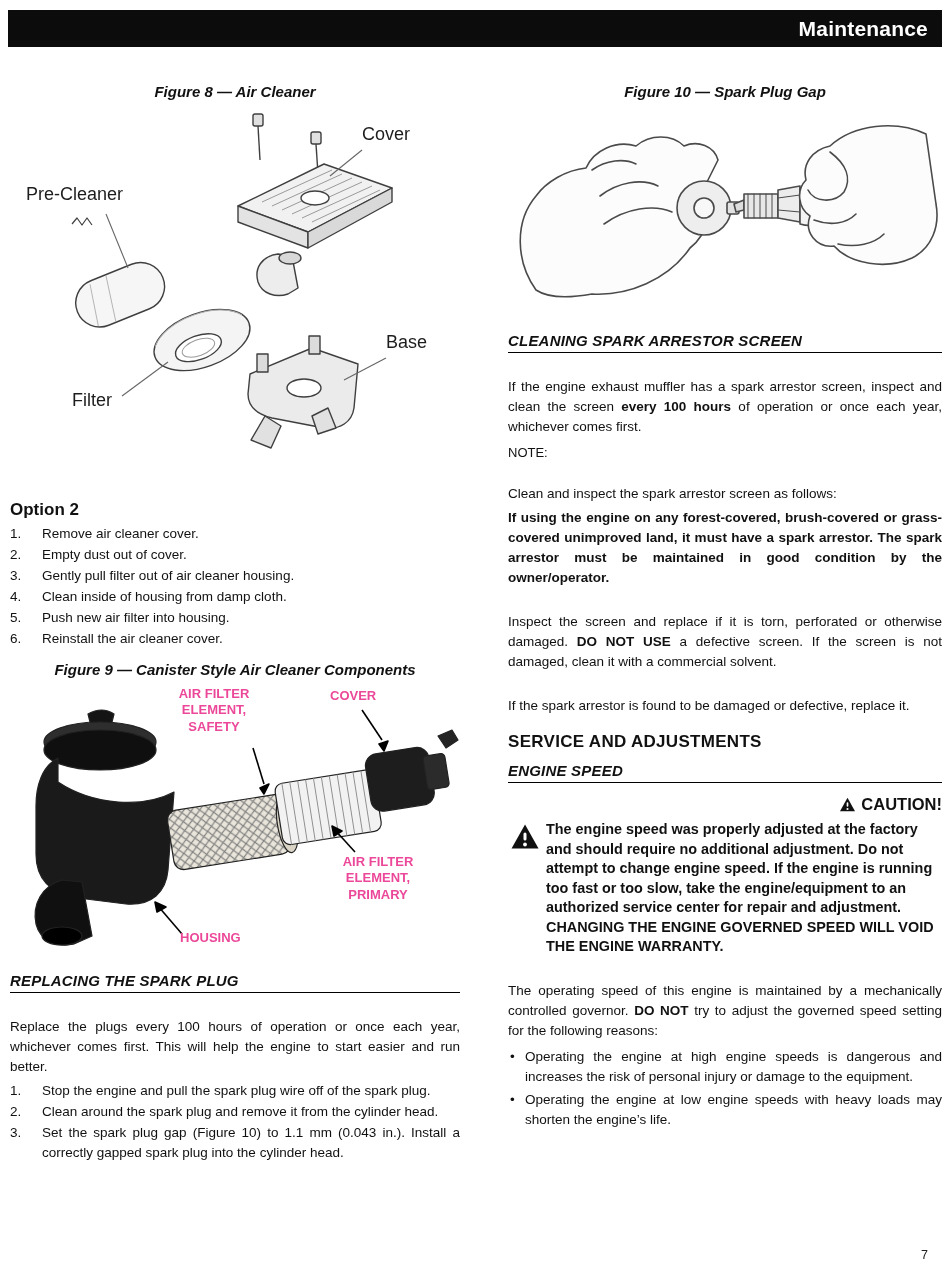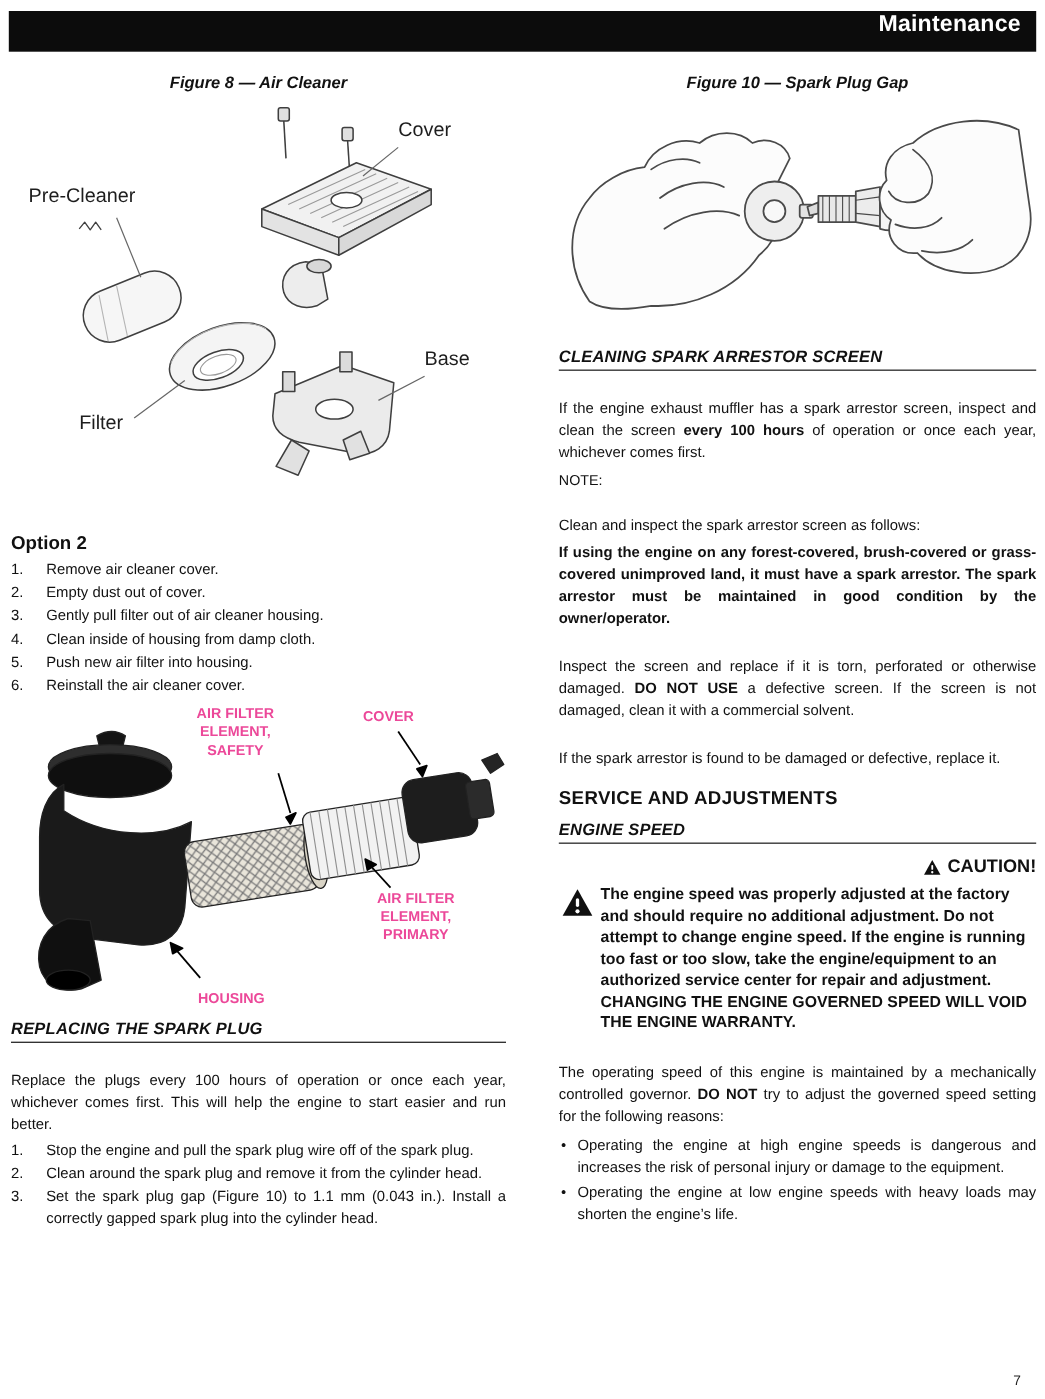--- a/index.html
+++ b/index.html
@@ -1,28 +1,28 @@
 <!DOCTYPE html>
 <html><head>
 <meta charset="utf-8">
 <style>
   * { margin:0; padding:0; box-sizing:border-box; }
   html,body { background:#fff; }
   body { font-family:"Liberation Sans", sans-serif; color:#111; }
   .page { position:relative; width:950px; height:1272px; background:#fff; overflow:hidden; }
 
   .topbar { position:absolute; left:8px; top:10px; width:934px; height:37px; background:#0c0c0c;
-            color:#fff; display:flex; align-items:flex-start; justify-content:flex-end; padding-right:14px;
+            color:#fff; display:flex; align-items:center; justify-content:flex-end; padding-right:14px;
             font-size:21px; font-weight:bold; letter-spacing:0.2px; }
 
   .col { position:absolute; top:47px; }
   .col.left  { left:10px;  width:450px; }
   .col.right { left:508px; width:434px; }
 
-  .mt48 { margin-top:20px; } .mt16 { margin-top:16px; } .mt12 { margin-top:12px; }
+  .mt48 { margin-top:36px; } .mt16 { margin-top:16px; } .mt12 { margin-top:12px; }
   .mt10 { margin-top:10px; } .mt6 { margin-top:6px; }
 
   .fig-caption { text-align:center; font-weight:bold; font-style:italic; font-size:15px; }
 
   .figure { position:relative; width:100%; }
   .fig8  { height:380px; margin-top:8px; }
   .fig9  { height:272px; margin-top:6px; }
   .fig10 { height:190px; margin-top:12px; }
   .figure svg.art { position:absolute; left:0; top:0; }
 
@@ -123,20 +123,21 @@
 
     <ol class="steps">
       <li>Remove air cleaner cover.</li>
       <li>Empty dust out of cover.</li>
       <li>Gently pull filter out of air cleaner housing.</li>
       <li>Clean inside of housing from damp cloth.</li>
       <li>Push new air filter into housing.</li>
       <li>Reinstall the air cleaner cover.</li>
     </ol>
 
+    <div class="fig-caption mt12">Figure 9 — Canister Style Air Cleaner Components</div>
 
     <div class="figure fig9">
       <svg class="art" width="450" height="272" viewBox="0 0 450 272">
         <defs>
           <pattern id="mesh9" width="9" height="9" patternUnits="userSpaceOnUse">
             <rect width="9" height="9" fill="#e9e5da"></rect>
             <path d="M0 0 L9 9 M9 0 L0 9" stroke="#7d7d7d" stroke-width="1.2" fill="none"></path>
           </pattern>
         </defs>
         <g stroke="#222" stroke-width="1.2" stroke-linejoin="round">
@@ -171,21 +172,21 @@
           </g>
         </g>
       </svg>
       <div class="clabel center" style="left:148px; top:2px; width:112px;">AIR FILTER
 ELEMENT,
 SAFETY</div>
       <div class="clabel" style="left:320px; top:4px;">COVER</div>
       <div class="clabel center" style="left:316px; top:170px; width:104px;">AIR FILTER
 ELEMENT,
 PRIMARY</div>
-      <div class="clabel" style="left:170px; top:261px;">HOUSING</div>
+      <div class="clabel" style="left:170px; top:246px;">HOUSING</div>
     </div>
 
     <div class="h-section mt16">REPLACING THE SPARK PLUG</div>
 
     <p class="body just">Replace the plugs every 100 hours of operation or once each year, whichever comes first. This will help the engine to start easier and run better.</p>
 
     <ol class="steps mt6">
       <li class="just">Stop the engine and pull the spark plug wire off of the spark plug.</li>
       <li class="just">Clean around the spark plug and remove it from the cylinder head.</li>
       <li class="just">Set the spark plug gap (Figure 10) to 1.1 mm (0.043 in.). Install a correctly gapped spark plug into the cylinder head.</li>

